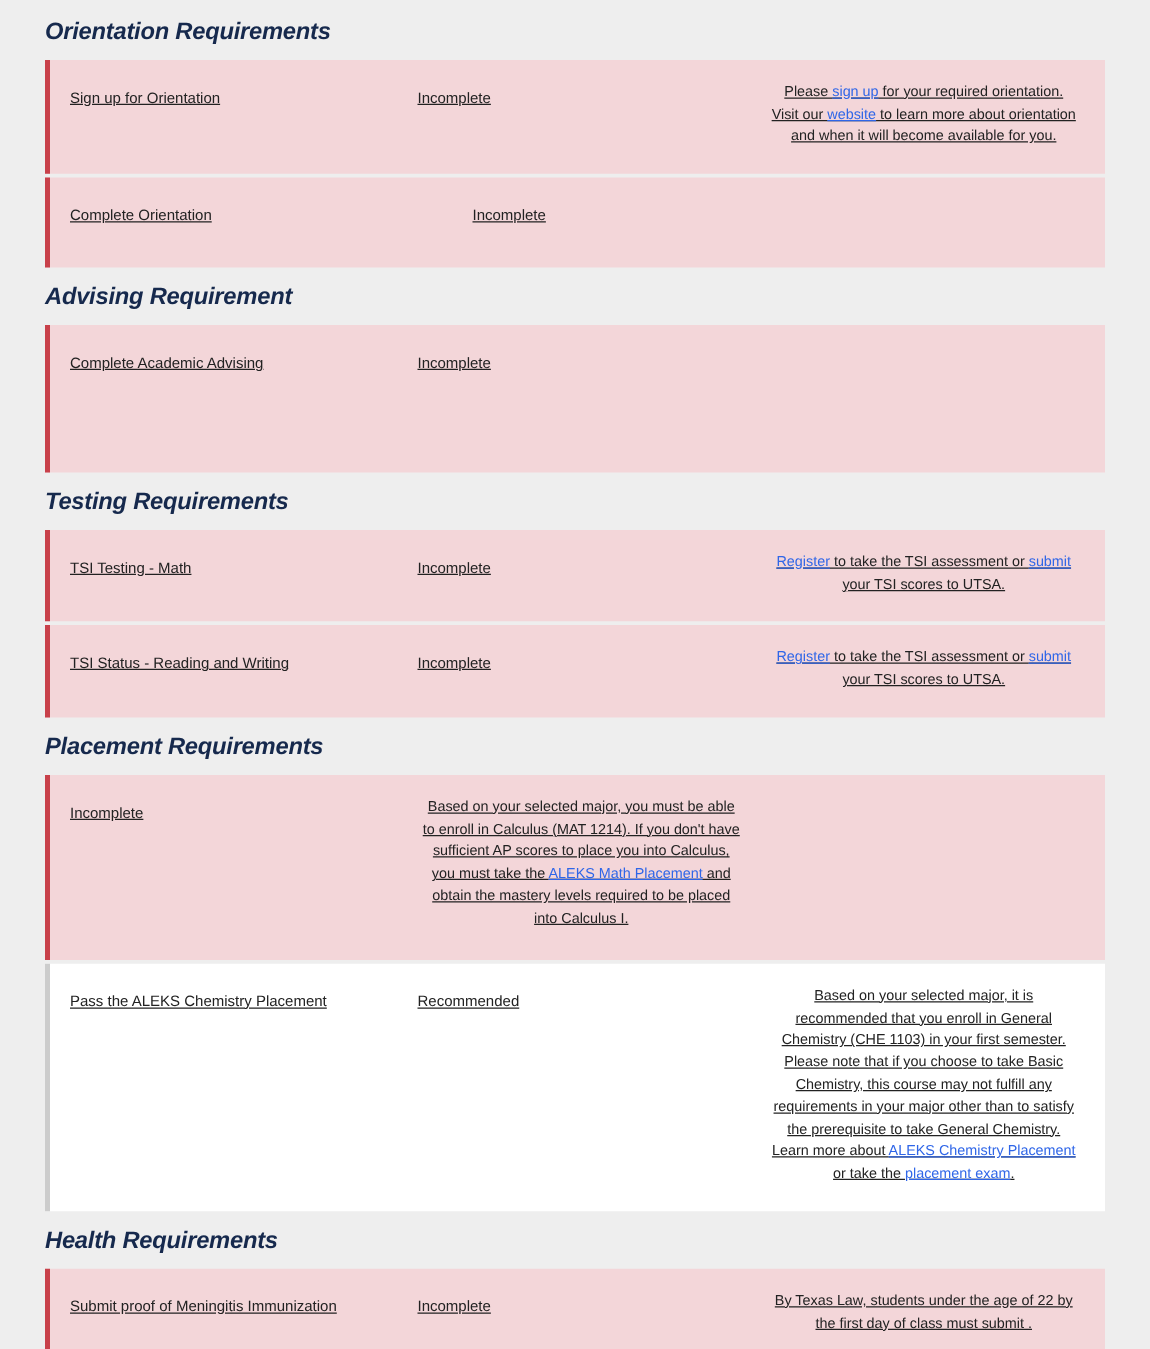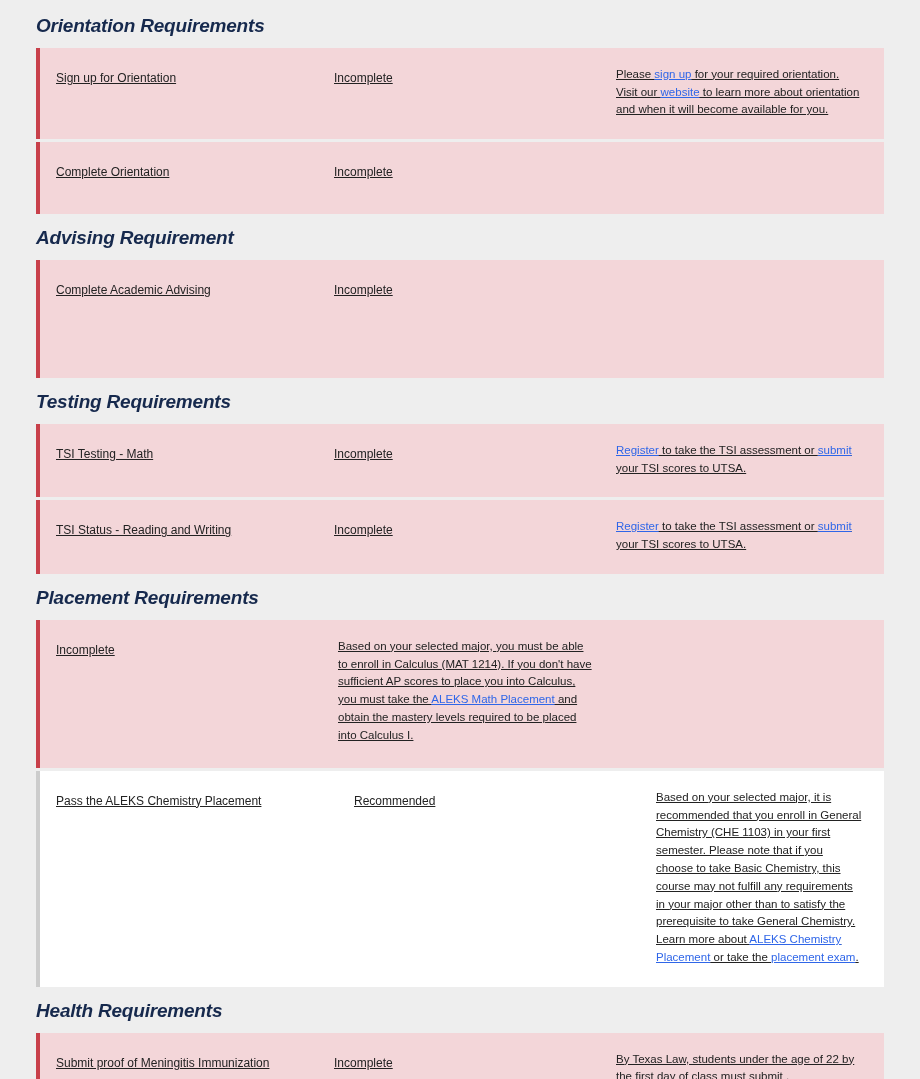--- a/index.html
+++ b/index.html
@@ -71,28 +71,29 @@
     line-height: 1.5;
     color: #222222;
     padding-top: 3px;
   }
   .col-desc {
     flex: 1 1 auto;
     font-size: 11.5px;
     line-height: 1.55;
     color: #222222;
     max-width: 254px;
+    text-align: center;
   }
   .col-desc a {
     color: #2f66e8;
     text-decoration: underline;
     cursor: pointer;
   }
   .row-tall-1 { min-height: 86px; }
-  .row-tall-3 { min-height: 72px; }
+  .row-tall-3 { min-height: 72px; gap: 44px; }
   .row-big { min-height: 118px; }
   .row-huge { min-height: 148px; }
   .row-short { min-height: 58px; }
 </style>
 </head>
 <body>
 
 <div class="page">
 
   <div class="section">
@@ -136,21 +137,21 @@
     </div>
   </div>
 
   <div class="section">
     <h2 class="section-title">Placement Requirements</h2>
     <div class="req-table">
       <div class="req-row row-huge">
         <div class="col-status">Incomplete</div>
         <div class="col-desc">Based on your selected major, you must be able to enroll in Calculus (MAT 1214). If you don't have sufficient AP scores to place you into Calculus, you must take the <a href="#">ALEKS Math Placement</a> and obtain the mastery levels required to be placed into Calculus I.</div>
       </div>
-      <div class="req-row status-recommended" style="margin-top:3px;gap:20px;">
+      <div class="req-row status-recommended" style="margin-top:3px;">
         <div class="col-name">Pass the ALEKS Chemistry Placement</div>
         <div class="col-status">Recommended</div>
         <div class="col-desc">Based on your selected major, it is recommended that you enroll in General Chemistry (CHE 1103) in your first semester. Please note that if you choose to take Basic Chemistry, this course may not fulfill any requirements in your major other than to satisfy the prerequisite to take General Chemistry. Learn more about <a href="#">ALEKS Chemistry Placement</a> or take the <a href="#">placement exam</a>.</div>
       </div>
     </div>
   </div>
 
   <div class="section">
     <h2 class="section-title">Health Requirements</h2>
     <div class="req-table">

